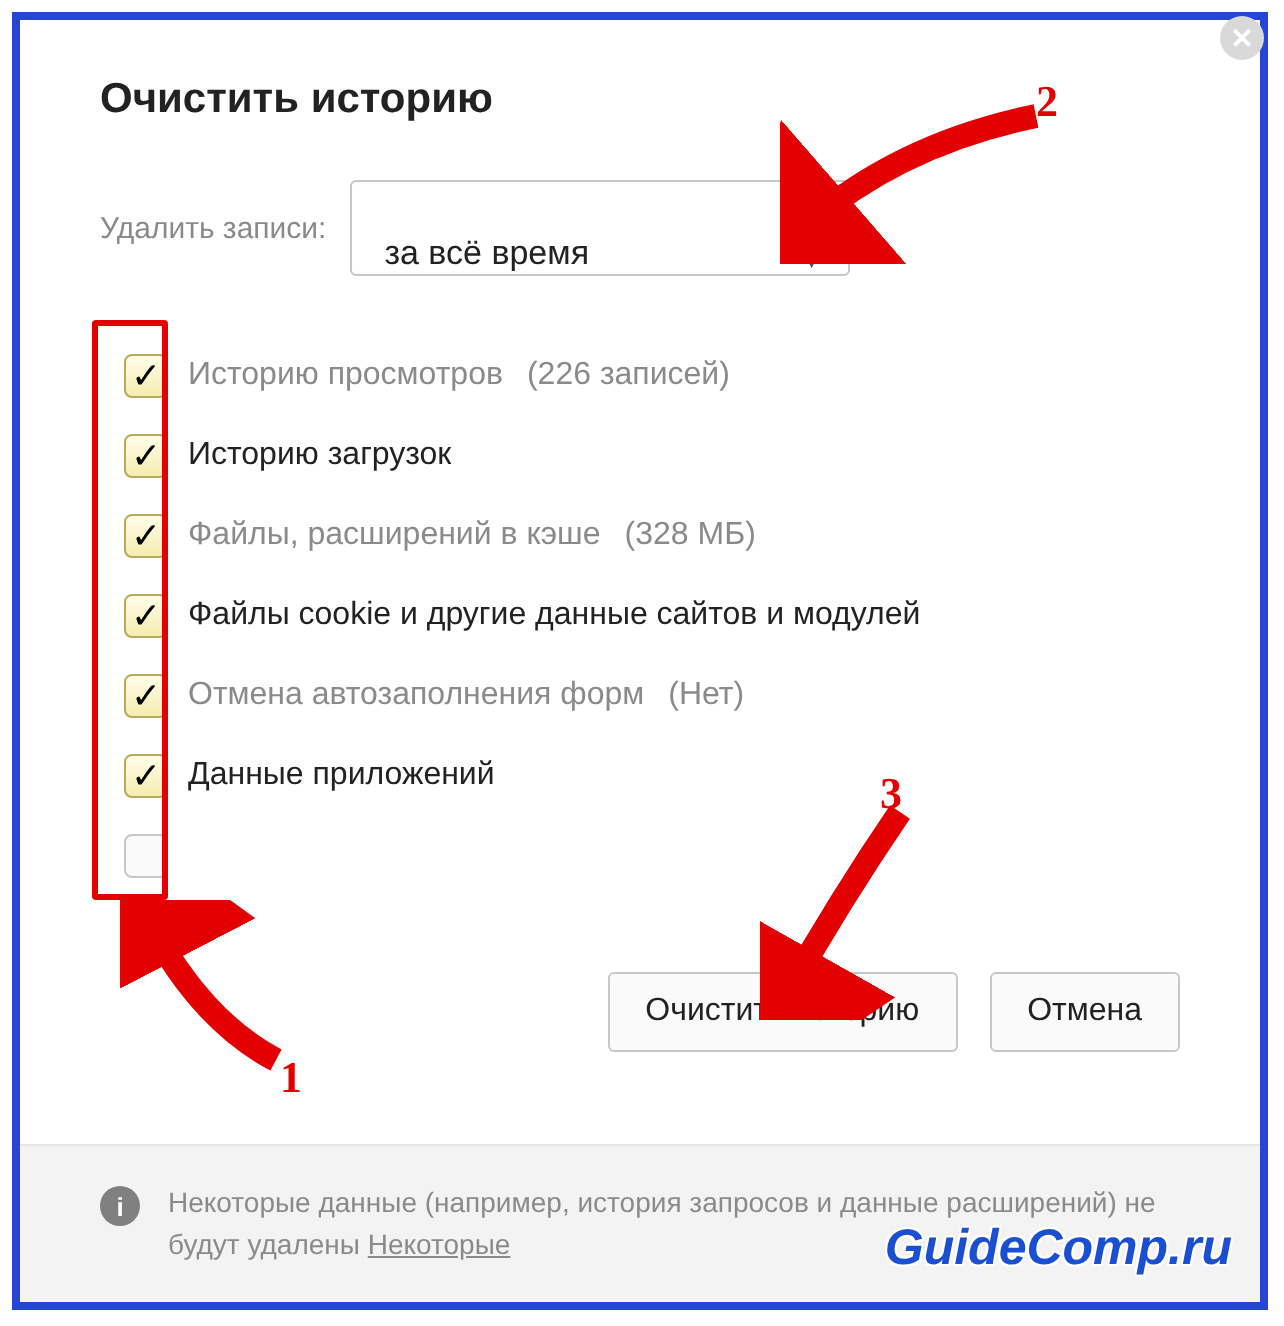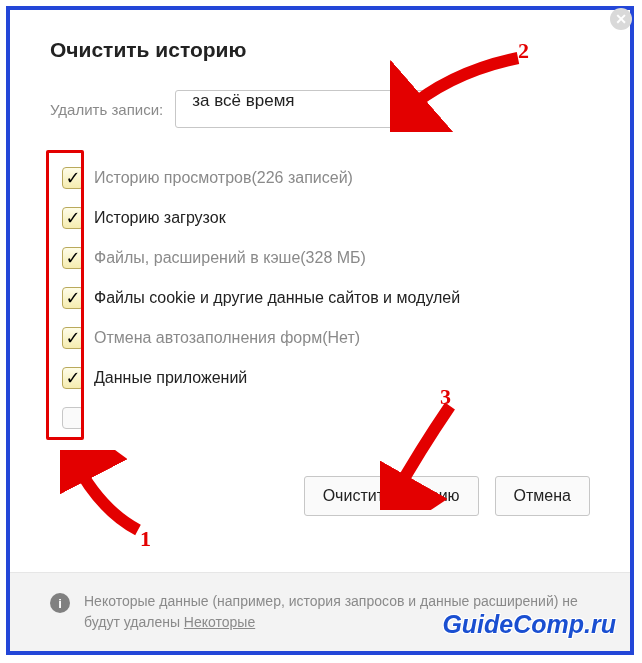--- a/index.html
+++ b/index.html
@@ -48,26 +48,26 @@
     margin-bottom: 22px;
     margin-top: 28px;
   }
   .range-label {
     color: #8a8a8a;
     font-size: 15px;
     margin-right: 12px;
   }
   .select {
     display: inline-flex;
-    align-items: flex-start;
+    align-items: flex-end;
     justify-content: space-between;
     border: 1px solid #c7c7c7;
     border-radius: 3px;
     background: #fff;
-    height: 38px;
+    height: 48px;
     width: 250px;
     padding: 0 12px 0 16px;
     font-size: 17px;
     color: #222;
     cursor: pointer;
   }
   .chev { font-size: 13px; color: #555; }
   .checks {
     position: relative;
     padding: 8px 0 8px 12px;
@@ -103,21 +103,21 @@
   .cb.unchecked {
     background: #fafafa;
     border-color: #c7c7c7;
   }
   .row-label {
     font-size: 16px;
     color: #222;
     text-align: center;
   }
   .row-label.muted { color: #8a8a8a; }
-  .row-hint { color: #8a8a8a; font-size: 16px; margin-left: 0; }
+  .row-hint { color: #8a8a8a; font-size: 16px; margin-left: 12px; }
   .buttons {
     display: flex;
     justify-content: flex-end;
     gap: 16px;
     padding: 30px 40px 0 0;
   }
   .btn {
     border: 1px solid #c7c7c7;
     border-radius: 3px;
     background: #fafafa;

